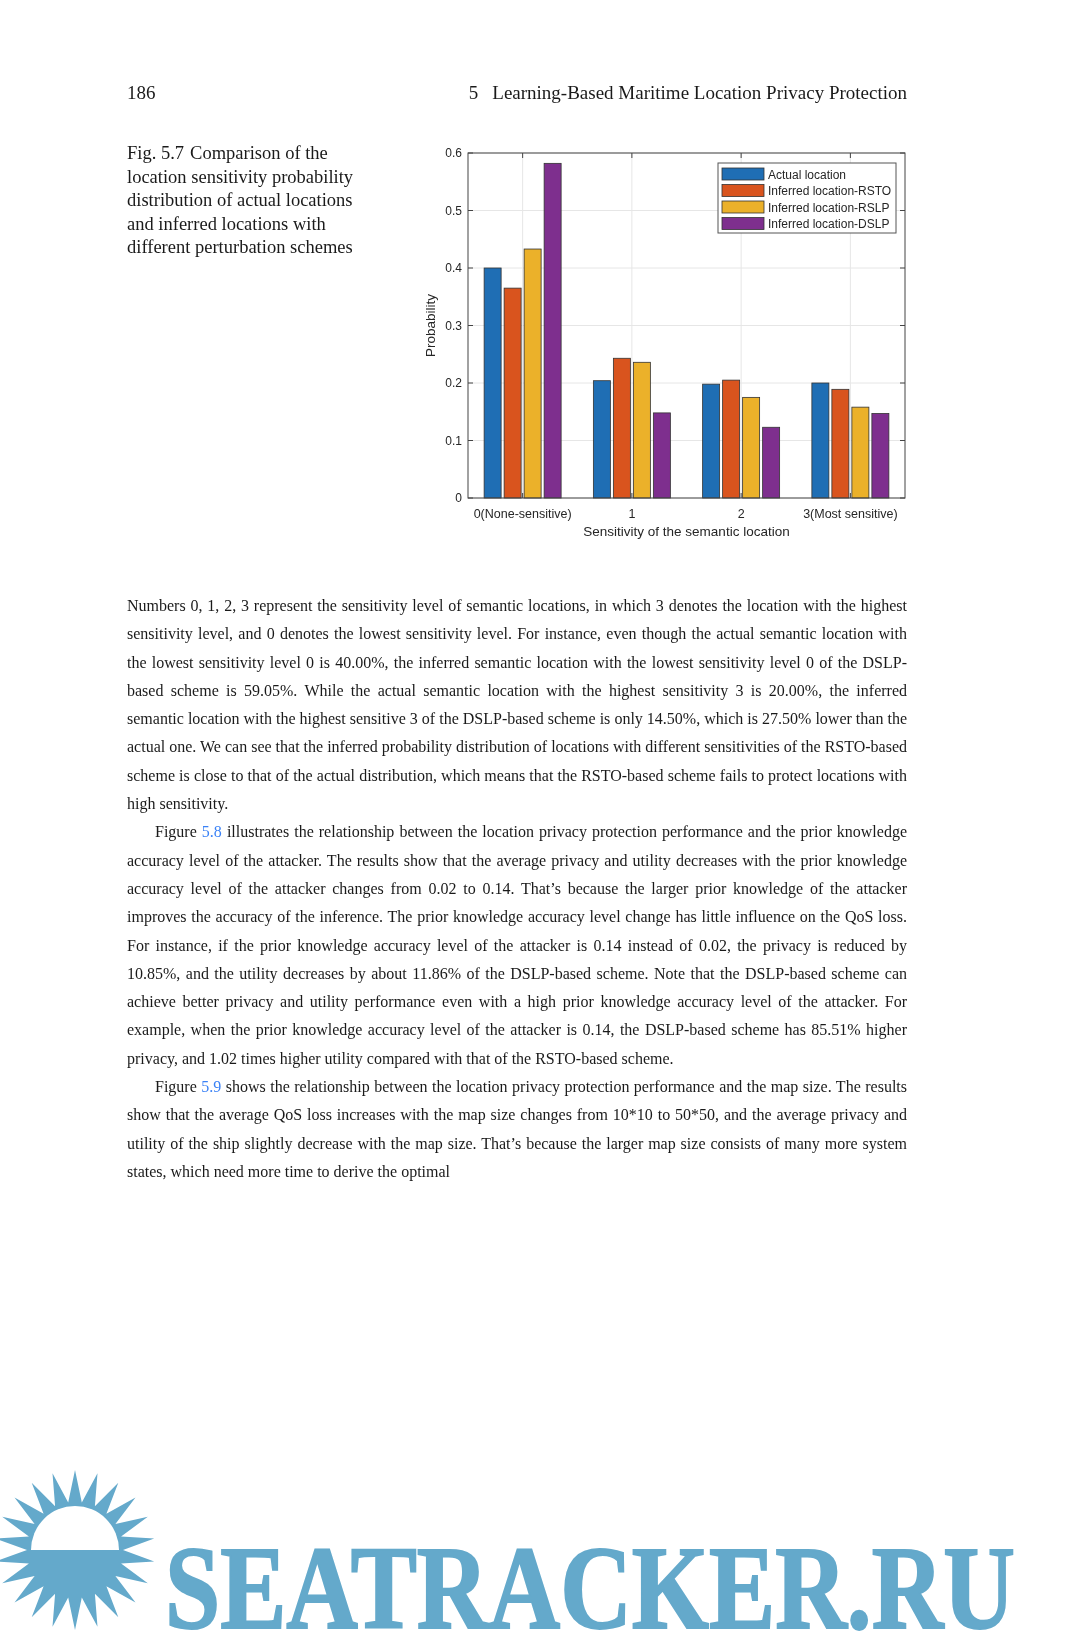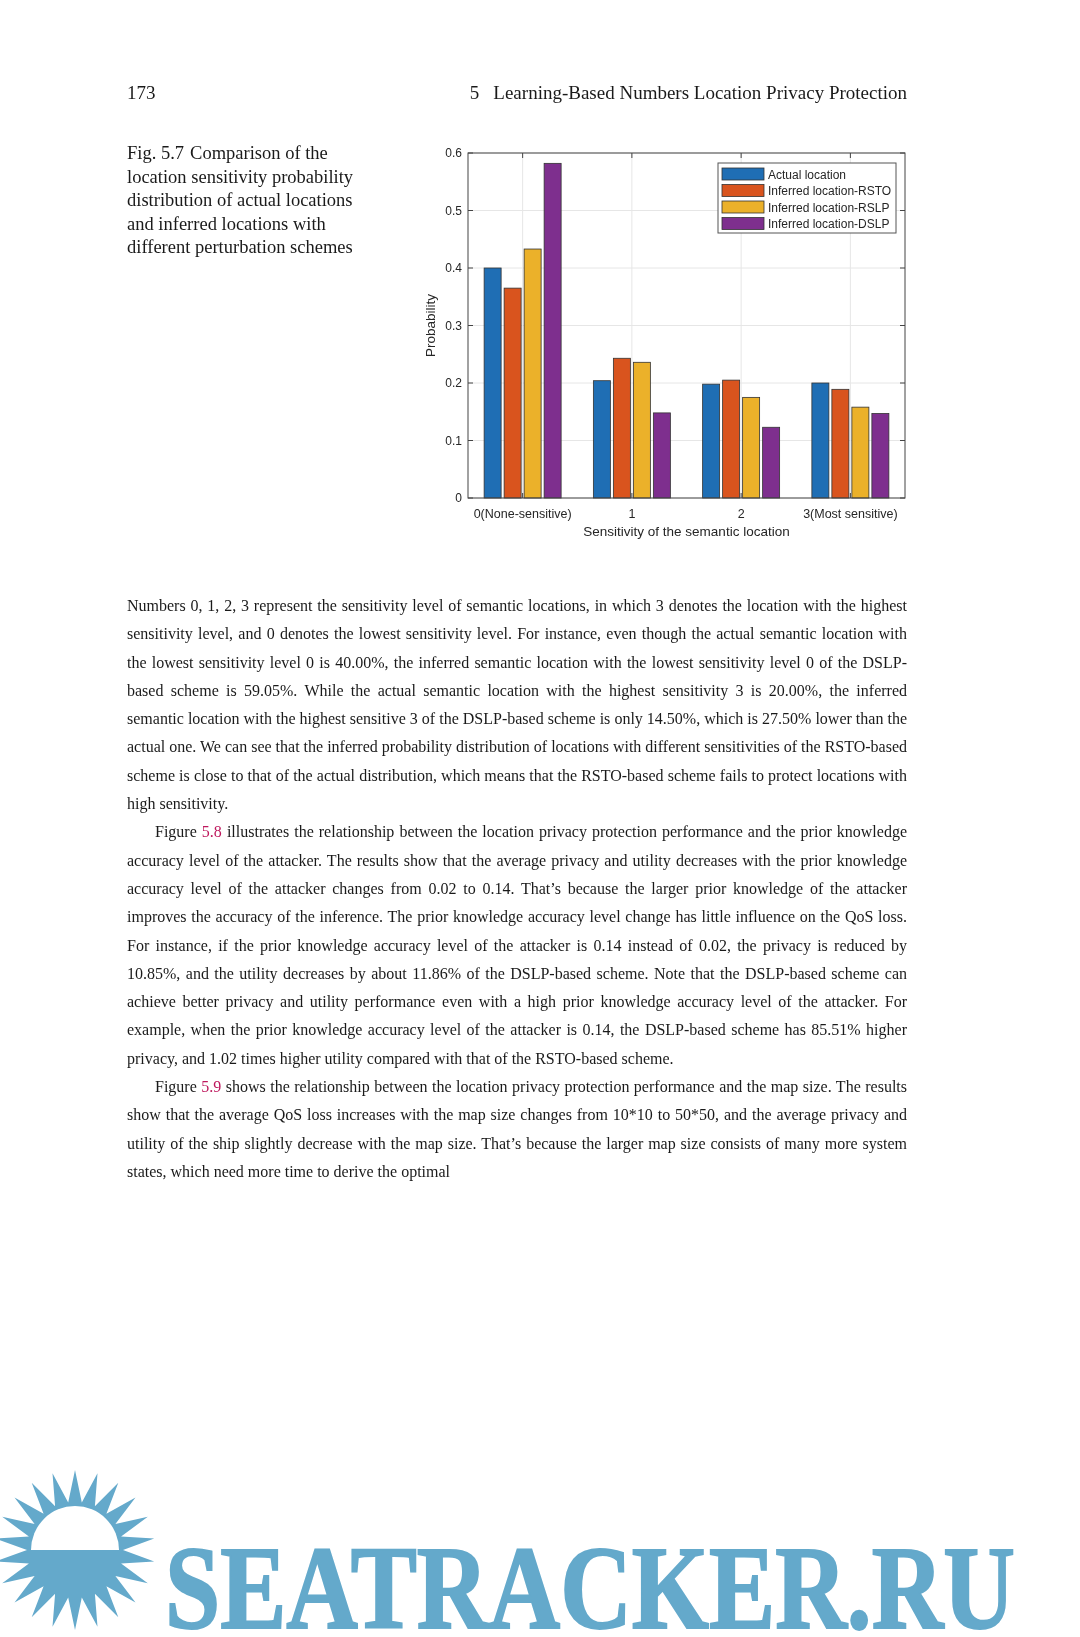--- a/index.html
+++ b/index.html
@@ -7,29 +7,29 @@
   .running-head { position: absolute; top: 82px; left: 127px; width: 780px; font-size: 19px; }
   .running-head .page-num { position: absolute; left: 0; top: 0; }
   .running-head .chapter { position: absolute; right: 0; top: 0; white-space: nowrap; }
   .running-head .chapter .num { margin-right: 14px; }
   .caption { position: absolute; top: 142px; left: 127px; width: 240px; font-size: 18.5px; line-height: 23.5px; }
   .caption b { font-weight: normal; margin-right: 6px; }
   .chart { position: absolute; top: 140px; left: 415px; width: 500px; height: 410px; font-family: "Liberation Sans", "DejaVu Sans", sans-serif; }
   .body-text { position: absolute; top: 592px; left: 127px; width: 780px; font-size: 16px; line-height: 28.3px; text-align: justify; }
   .body-text p { margin: 0; }
   .body-text p.indent { text-indent: 28px; }
-  .ref { color: #be185d; }
+  .ref { color: #3b82f6; }
   .watermark { position: absolute; top: 1440px; left: 0; width: 1080px; height: 227px; }
 </style>
 </head>
 <body>
 
 <div class="running-head">
-  <span class="page-num">173</span>
-  <span class="chapter"><span class="num">5</span><span>Learning-Based Numbers Location Privacy Protection</span></span>
+  <span class="page-num">186</span>
+  <span class="chapter"><span class="num">5</span><span>Learning-Based Maritime Location Privacy Protection</span></span>
 </div>
 
 <div class="caption">
   <b>Fig. 5.7</b><span>Comparison of the location sensitivity probability distribution of actual locations and inferred locations with different perturbation schemes</span>
 </div>
 
 <div class="chart">
   <svg id="chart-svg" width="500" height="410" viewBox="0 0 500 410">
       <rect x="53" y="13" width="437" height="345" fill="#fff" stroke="none"></rect>
       <line x1="53" x2="490" y1="358" y2="358" stroke="#e6e6e6" stroke-width="1"></line>

